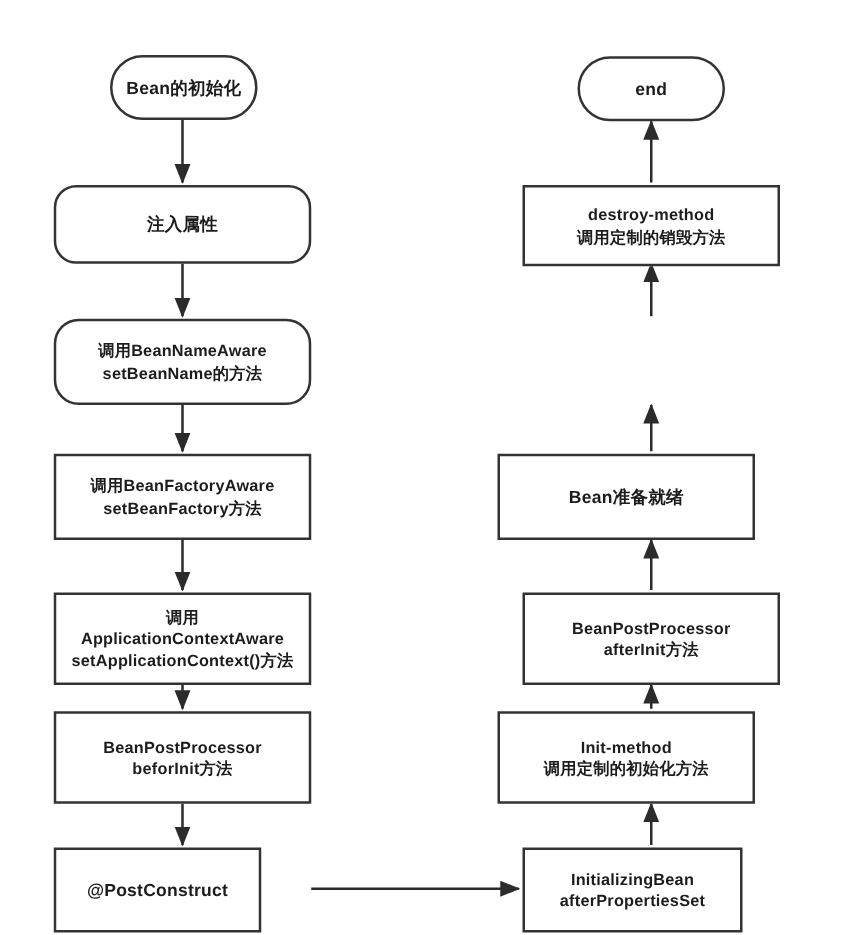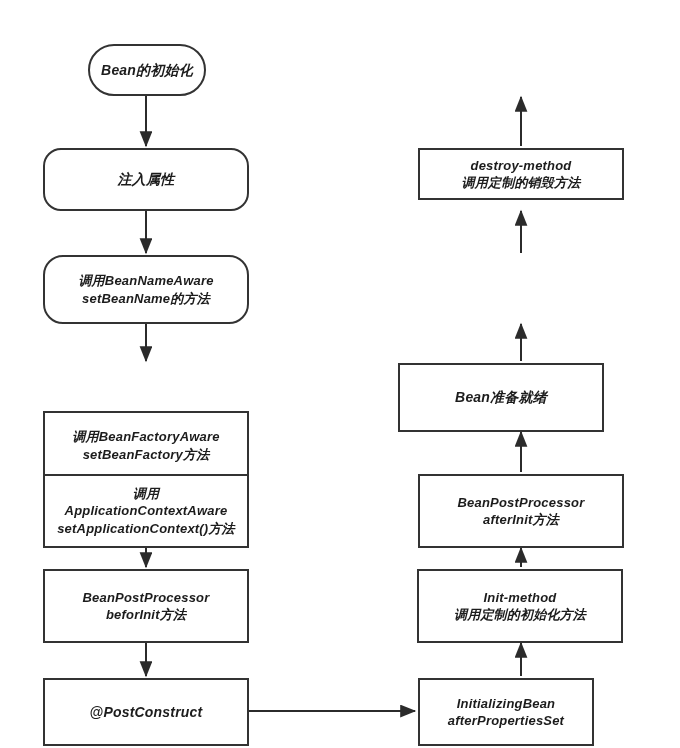--- a/index.html
+++ b/index.html
@@ -32,21 +32,20 @@
     align-items: center;
     justify-content: center;
     text-align: center;
     background: #ffffff;
     border: 2px solid #333333;
     color: #1c1c1c;
     font-weight: bold;
     letter-spacing: 0.2px;
     line-height: 1.32;
     padding: 2px 6px;
-    font-style: italic;
   }
   .node.process {
     border-radius: 0;
   }
   .node.terminal {
     border-radius: 26px;
   }
   .node .node-label {
     display: block;
     white-space: pre-line;
@@ -95,57 +94,60 @@
 
   <div class="node process fs14" style="left:43px; top:148px; width:206px; height:63px;border-radius:18px;">
     <span class="node-label">注入属性</span>
   </div>
 
   <div class="node process fs13" style="left:43px; top:255px; width:206px; height:69px;border-radius:20px;">
     <span class="node-label">调用BeanNameAware
 setBeanName的方法</span>
   </div>
 
-  <div class="node process fs13" style="left:43px; top:363px; width:206px; height:69px;margin-top:48px;">
+  <div class="node process fs13" style="left:43px; top:363px; width:206px; height:69px;">
     <span class="node-label">调用BeanFactoryAware
 setBeanFactory方法</span>
   </div>
 
   <div class="node process fs13" style="left:43px; top:474px; width:206px; height:74px;justify-content:center;">
     <span class="node-label">调用
 ApplicationContextAware
 setApplicationContext()方法</span>
   </div>
 
   <div class="node process fs13" style="left:43px; top:569px; width:206px; height:74px;">
     <span class="node-label">BeanPostProcessor
 beforInit方法</span>
   </div>
 
-  <div class="node process fs14" style="left:43px; top:678px; width:206px; height:68px;">
+  <div class="node process fs14" style="left:43px; top:678px; width:166px; height:68px;">
     <span class="node-label">@PostConstruct</span>
   </div>
 
+  <div class="node terminal fs14" style="left:462px; top:45px; width:118px; height:52px;">
+    <span class="node-label">end</span>
+  </div>
 
-  <div class="node process fs13" style="left:418px; top:148px; width:206px; height:52px;">
+  <div class="node process fs13" style="left:418px; top:148px; width:206px; height:65px;">
     <span class="node-label">destroy-method
 调用定制的销毁方法</span>
   </div>
 
 
   <div class="node process fs14" style="left:398px; top:363px; width:206px; height:69px;">
     <span class="node-label">Bean准备就绪</span>
   </div>
 
   <div class="node process fs13" style="left:418px; top:474px; width:206px; height:74px;">
     <span class="node-label">BeanPostProcessor
 afterInit方法</span>
   </div>
 
-  <div class="node process fs13" style="left:417px; top:569px; width:206px; height:74px;">
+  <div class="node process fs13" style="left:398px; top:569px; width:206px; height:74px;">
     <span class="node-label">Init-method
 调用定制的初始化方法</span>
   </div>
 
   <div class="node process fs13" style="left:418px; top:678px; width:176px; height:68px;">
     <span class="node-label">InitializingBean
 afterPropertiesSet</span>
   </div>
 
 </div>

